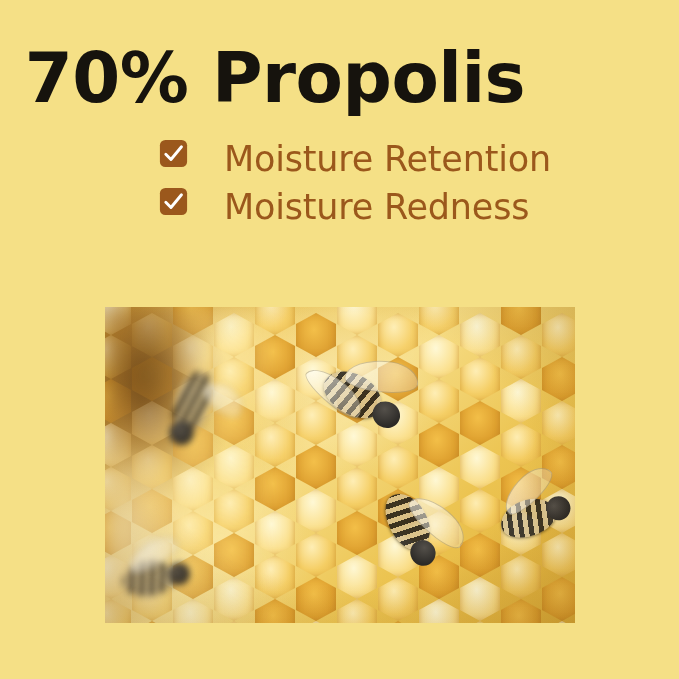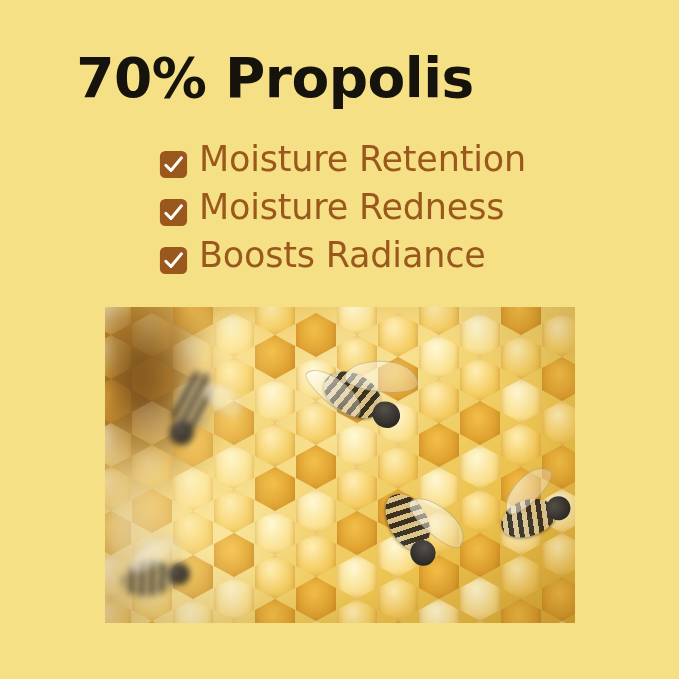--- a/index.html
+++ b/index.html
@@ -23,39 +23,40 @@
 
   
   .headline {
     position: absolute;
     left: 0;
     top: 47px;
     width: 550px;
     text-align: center;
     font-family: "DejaVu Sans", sans-serif;
     font-weight: 700;
-    font-size: 55px;
+    font-size: 69px;
     line-height: 62px;
     letter-spacing: -0.5px;
     color: #16130D;
     white-space: nowrap;
   }
 
   
   .benefits {
     position: absolute;
     left: 159px;
     top: 139px;
     width: 400px;
   }
   .benefit-row {
     display: flex;
-    align-items: flex-end;
+    align-items: flex-start;
     height: 40px;
     margin-bottom: 8px;
+    gap: 25px;
   }
   .checkbox-icon {
     flex: 0 0 auto;
     width: 29px;
     height: 29px;
     margin-right: 11px;
     display: block;
   }
   .benefit-label {
     font-family: "DejaVu Sans", sans-serif;
@@ -182,27 +183,20 @@
     </div>
 
     <div class="benefit-row">
       <svg class="checkbox-icon" viewBox="0 0 32 32">
         <rect x="1" y="1" width="30" height="30" rx="6" ry="6" fill="#9B581C"></rect>
         <path d="M7.5 16.8 L13.2 22.6 L24.8 8.6" fill="none" stroke="#FFFFFF" stroke-width="3.2" stroke-linecap="round" stroke-linejoin="round"></path>
       </svg>
       <span class="benefit-label">Moisture Redness</span>
     </div>
 
-    <div class="benefit-row">
-      <svg class="checkbox-icon" viewBox="0 0 32 32">
-        <rect x="1" y="1" width="30" height="30" rx="6" ry="6" fill="#9B581C"></rect>
-        <path d="M7.5 16.8 L13.2 22.6 L24.8 8.6" fill="none" stroke="#FFFFFF" stroke-width="3.2" stroke-linecap="round" stroke-linejoin="round"></path>
-      </svg>
-      <span class="benefit-label">Boosts Radiance</span>
-    </div>
 
   </div>
 
   <div class="photo-frame">
     <div class="photo-inner"></div>
 
     <div class="comb">
       <div class="comb-cells">
         <div class="hex pale"></div>
           <div class="hex r2"></div>

